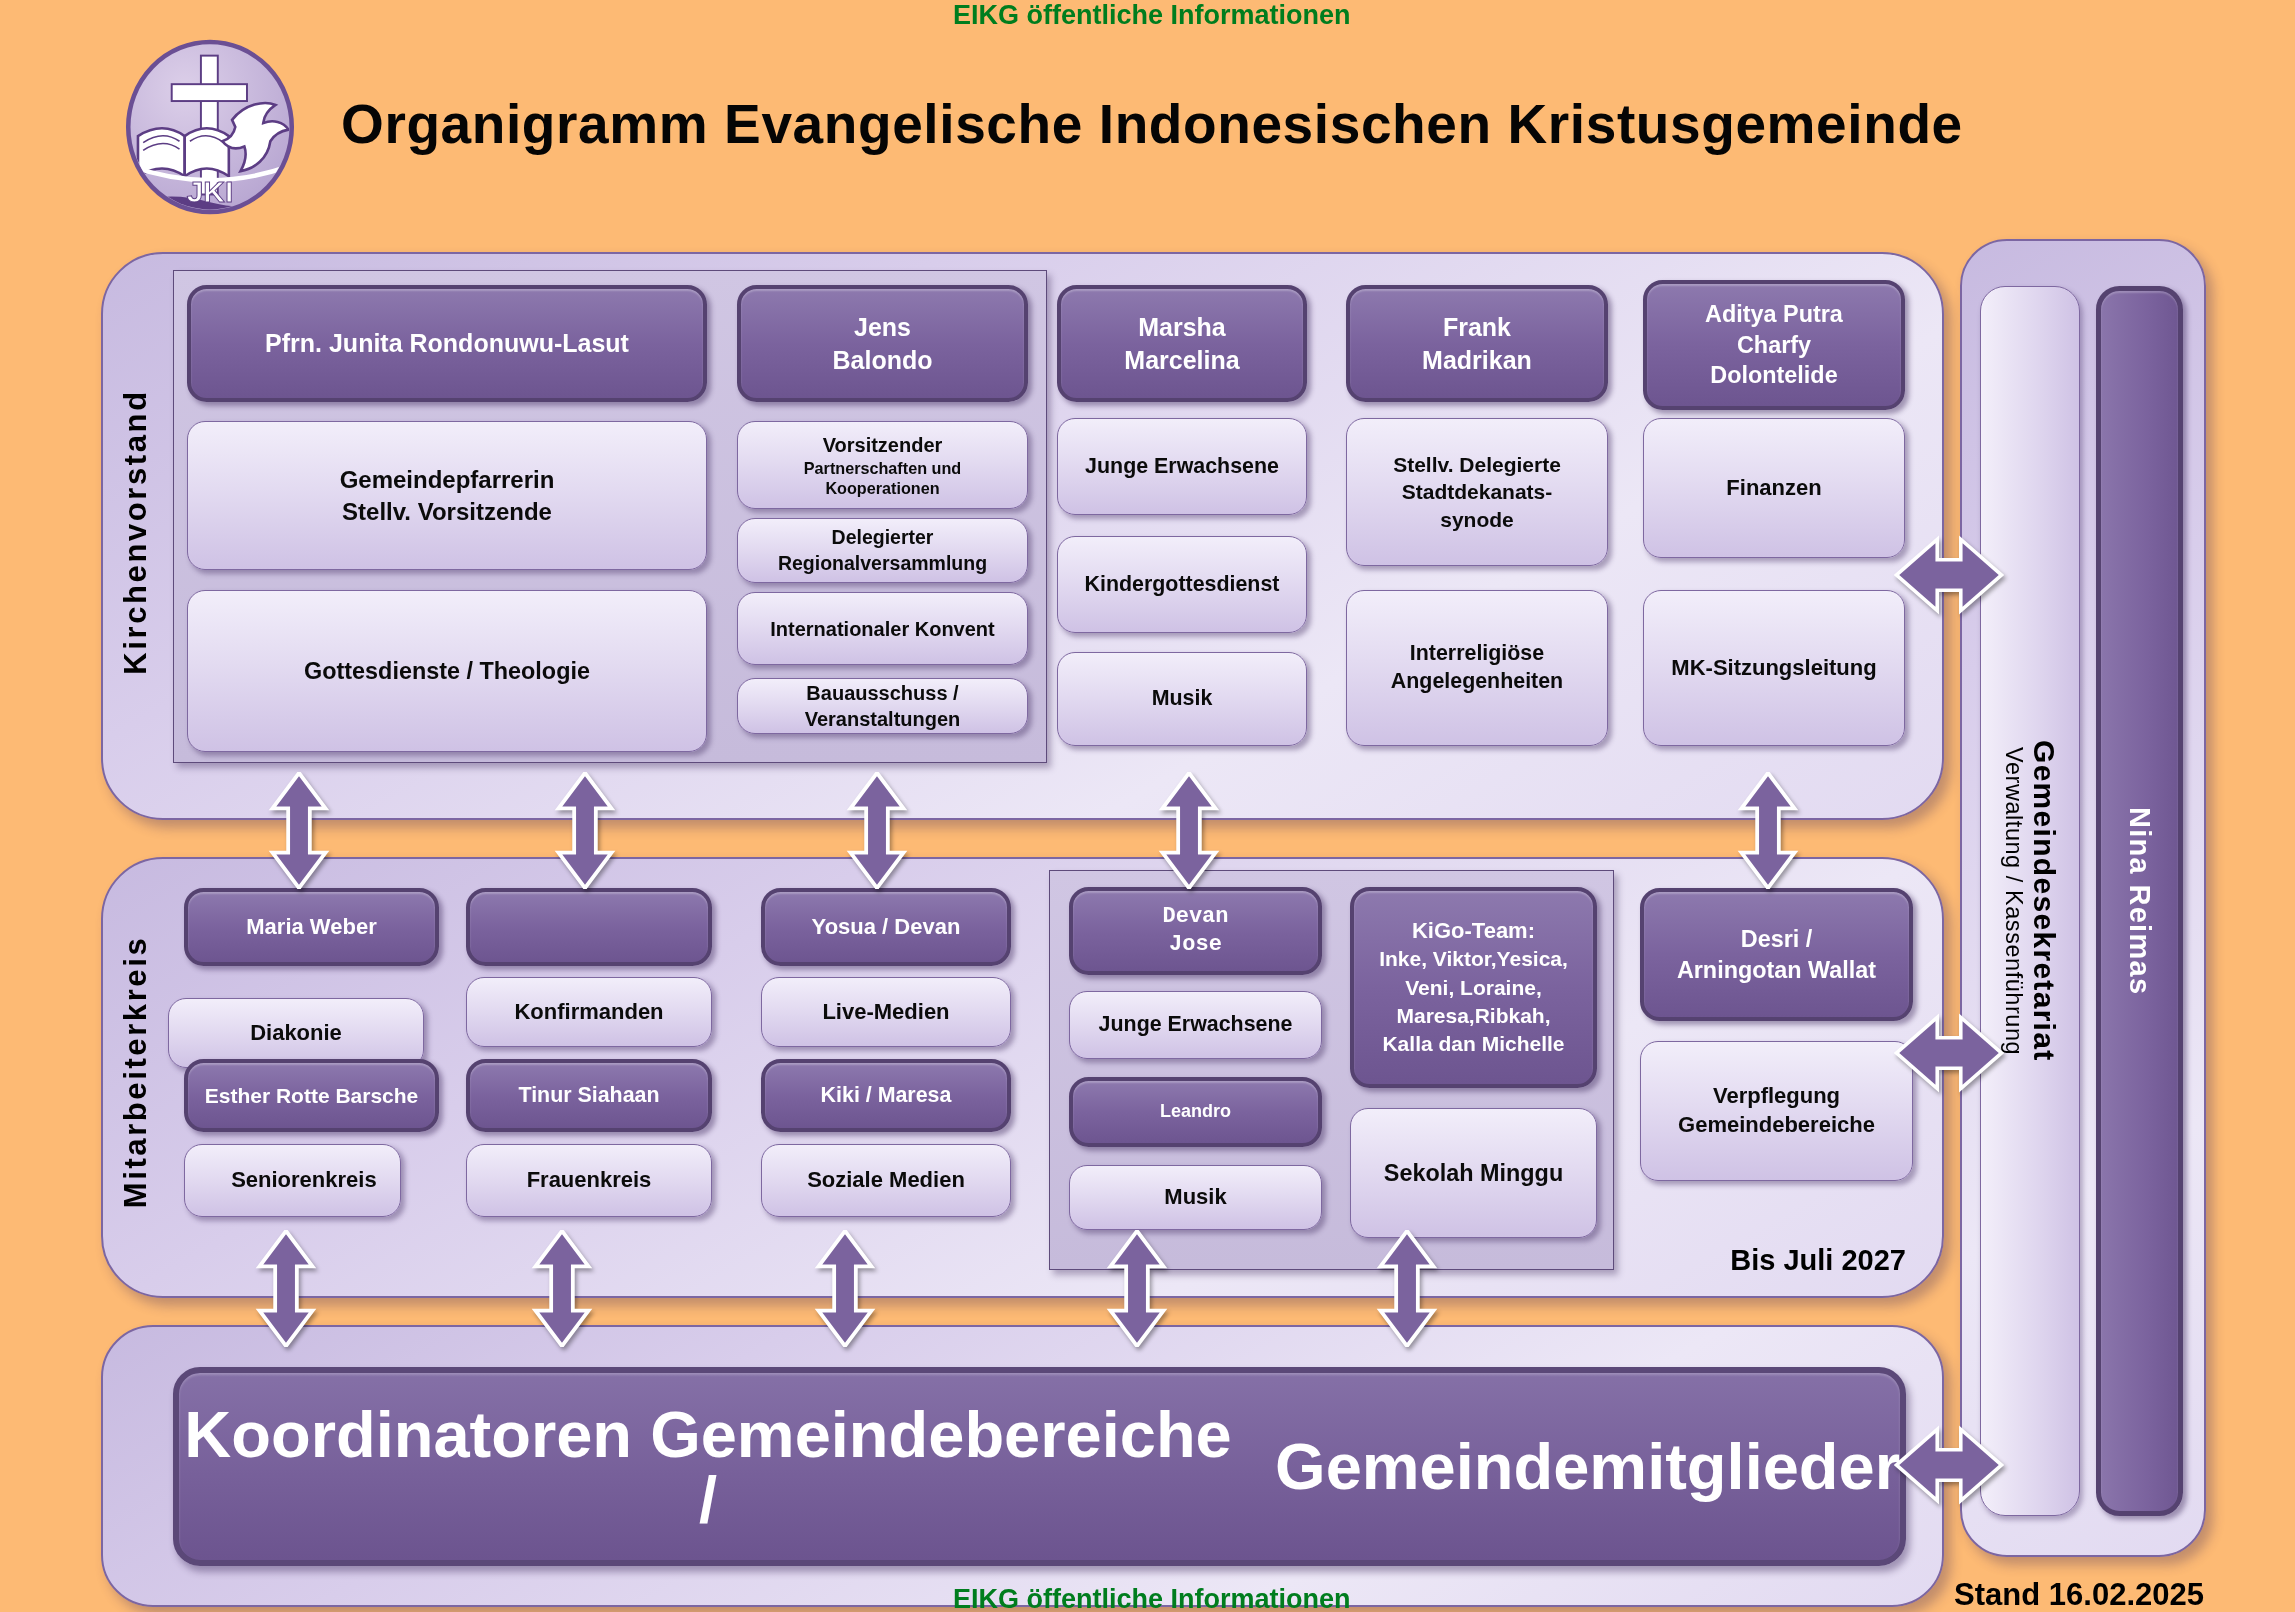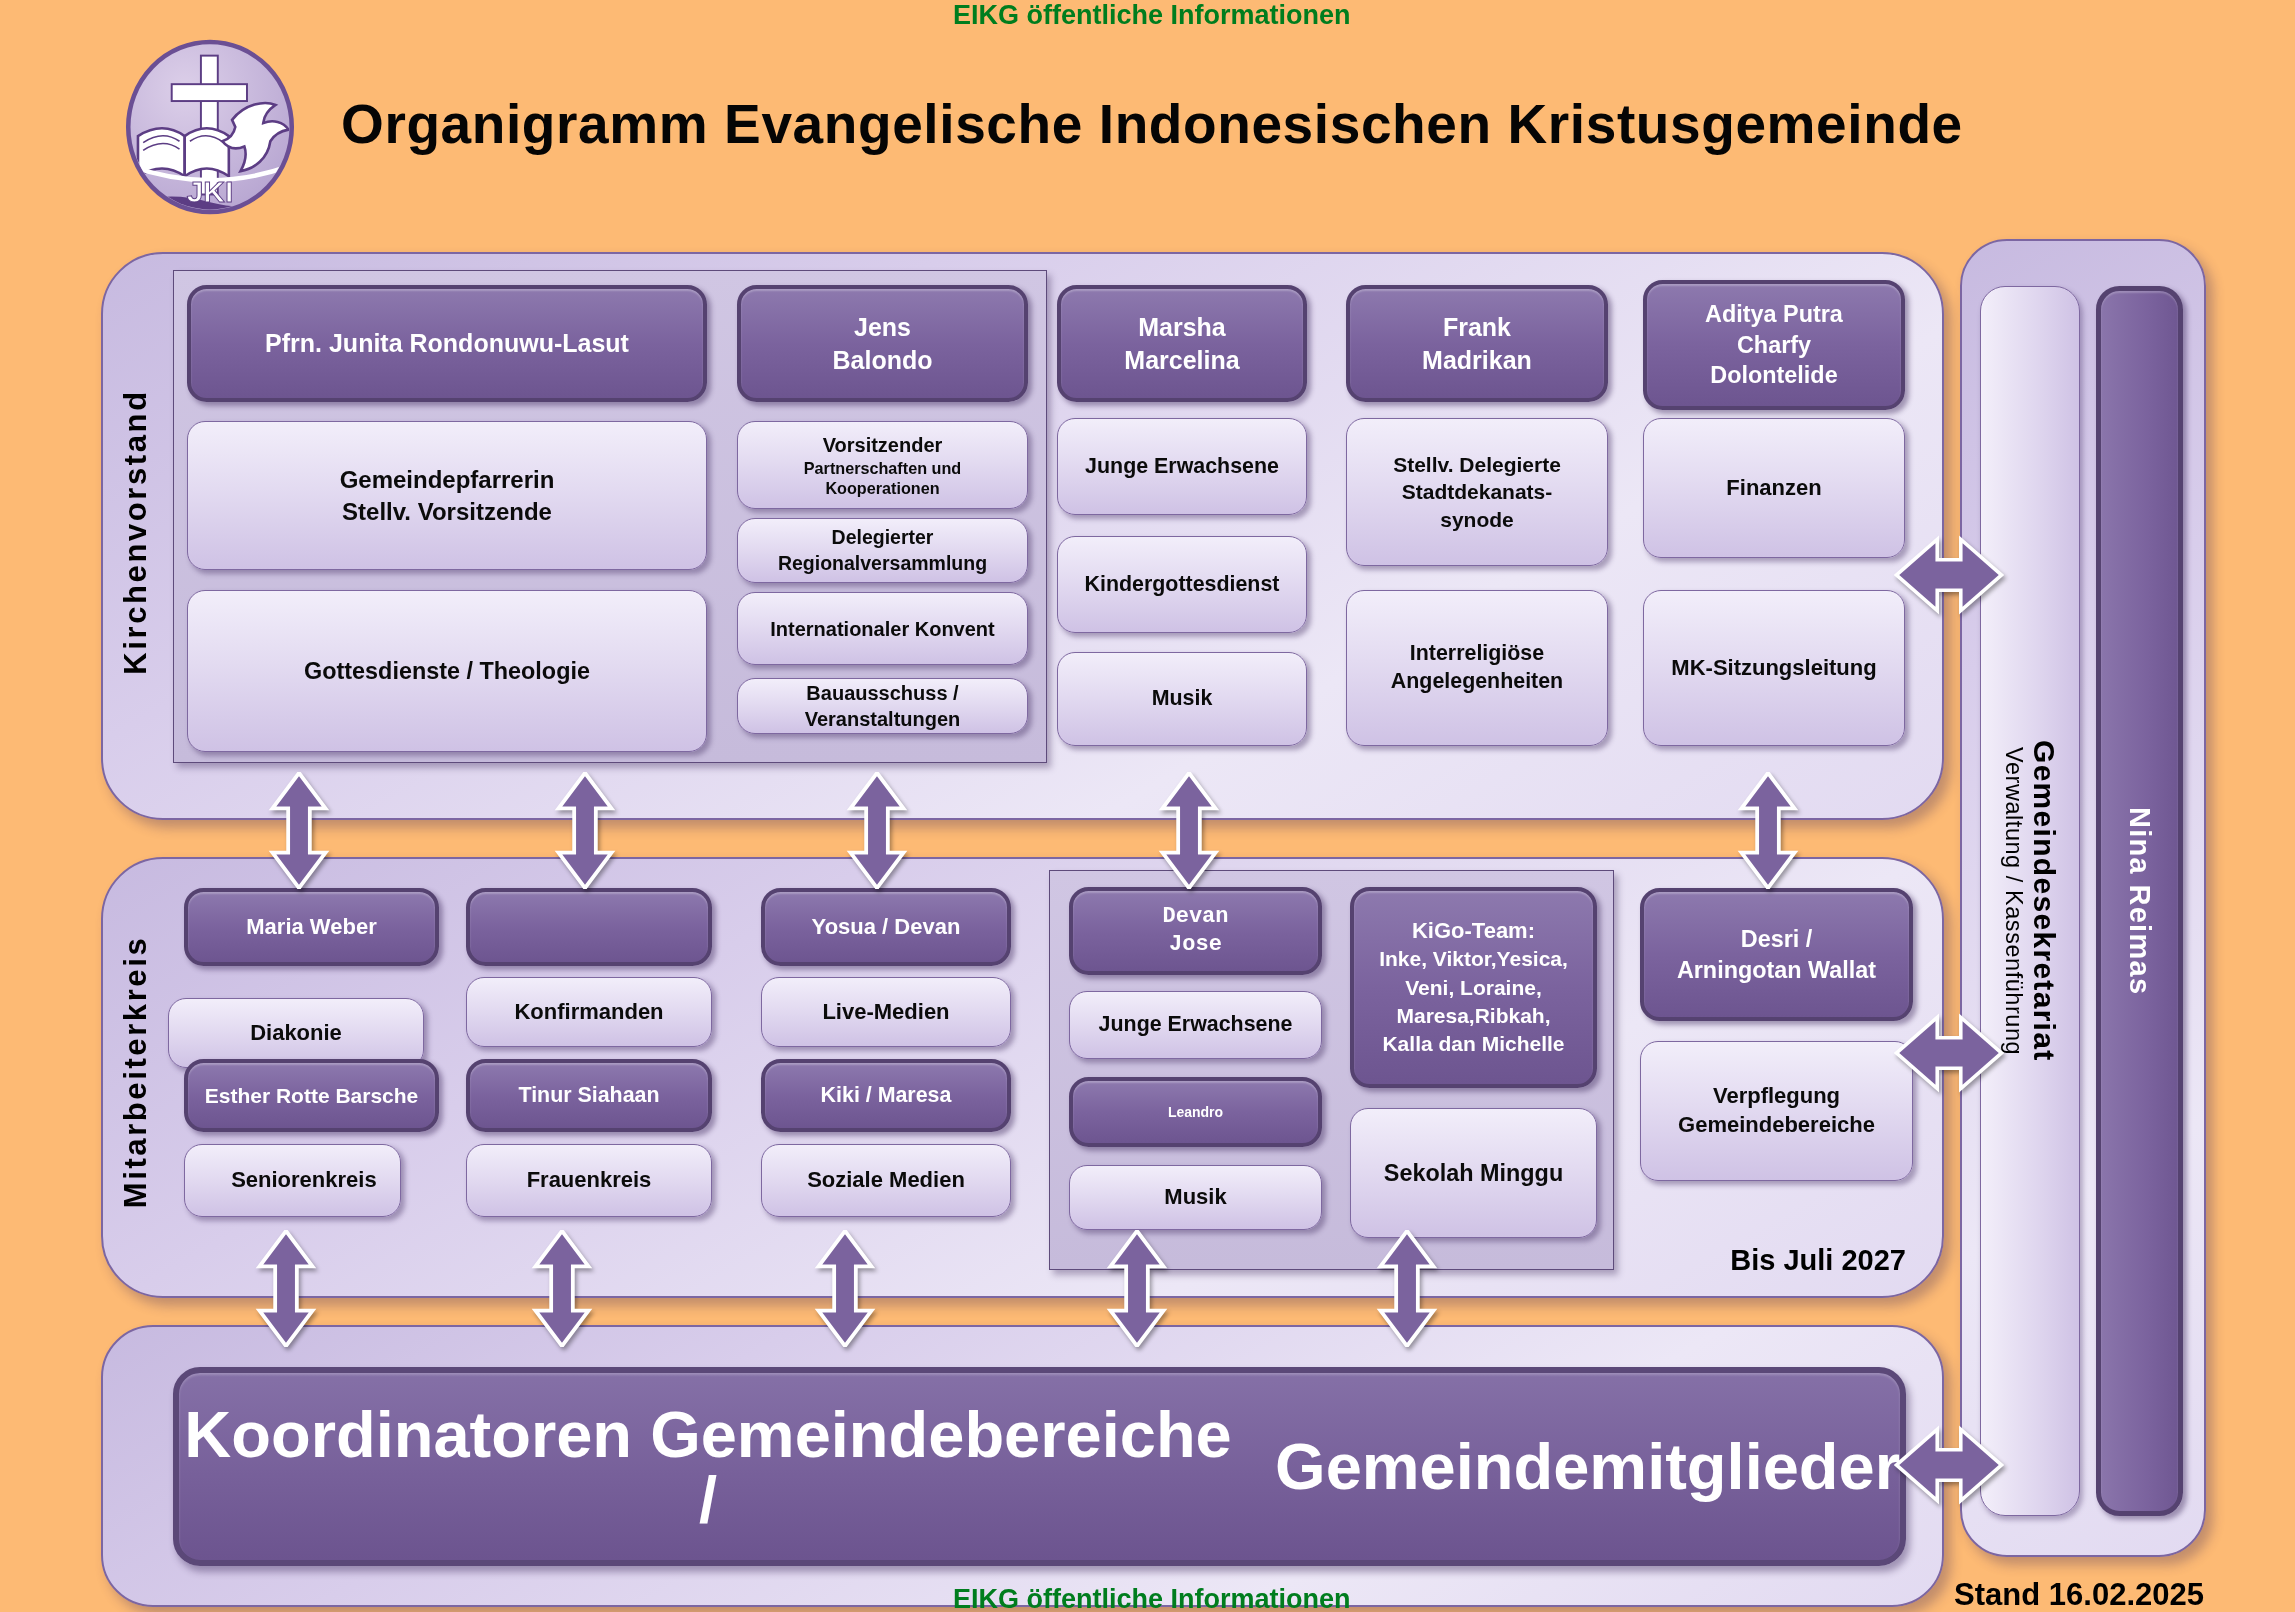--- a/index.html
+++ b/index.html
@@ -142,21 +142,21 @@
 
     <div class="dbox" style="left:658px;top:29px;width:250px;height:78px;font-size:22px;">Yosua / Devan</div>
     <div class="lbox" style="left:658px;top:118px;width:250px;height:70px;font-size:22px;">Live-Medien</div>
     <div class="dbox" style="left:658px;top:200px;width:250px;height:73px;font-size:21.4px;">Kiki / Maresa</div>
     <div class="lbox" style="left:658px;top:285px;width:250px;height:73px;font-size:22px;">Soziale Medien</div>
 
     <div class="gbox" style="left:946px;top:11px;width:563px;height:398px;">
       <div class="dbox" style="left:19px;top:16.2px;width:253px;height:88px;font-size:22px;font-family:Liberation Mono, monospace;">Devan
 Jose</div>
       <div class="lbox" style="left:19px;top:120px;width:253px;height:68px;font-size:21.4px;">Junge Erwachsene</div>
-      <div class="dbox" style="left:19px;top:206px;width:253px;height:70px;font-size:14px;">Leandro</div>
+      <div class="dbox" style="left:19px;top:206px;width:253px;height:70px;font-size:18px;">Leandro</div>
       <div class="lbox" style="left:19px;top:294px;width:253px;height:65px;font-size:22px;">Musik</div>
 
       <div class="dbox" style="left:300px;top:16.2px;width:247px;height:201px;flex-direction:column;">
         <span style="font-size:22px;">KiGo-Team:</span>
         <span style="font-size:21px;line-height:1.35;">Inke, Viktor,Yesica,
 Veni, Loraine,
 Maresa,Ribkah,
 Kalla dan Michelle</span>
       </div>
       <div class="lbox" style="left:300px;top:237px;width:247px;height:130px;font-size:23.4px;">Sekolah Minggu</div>

